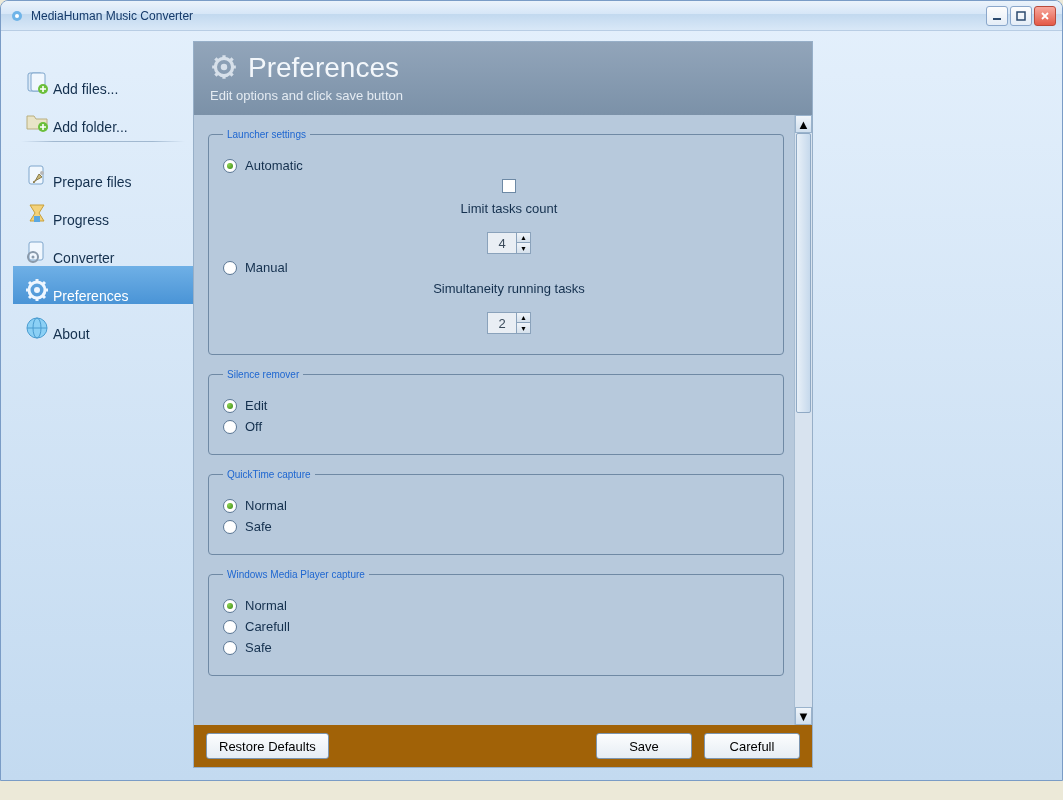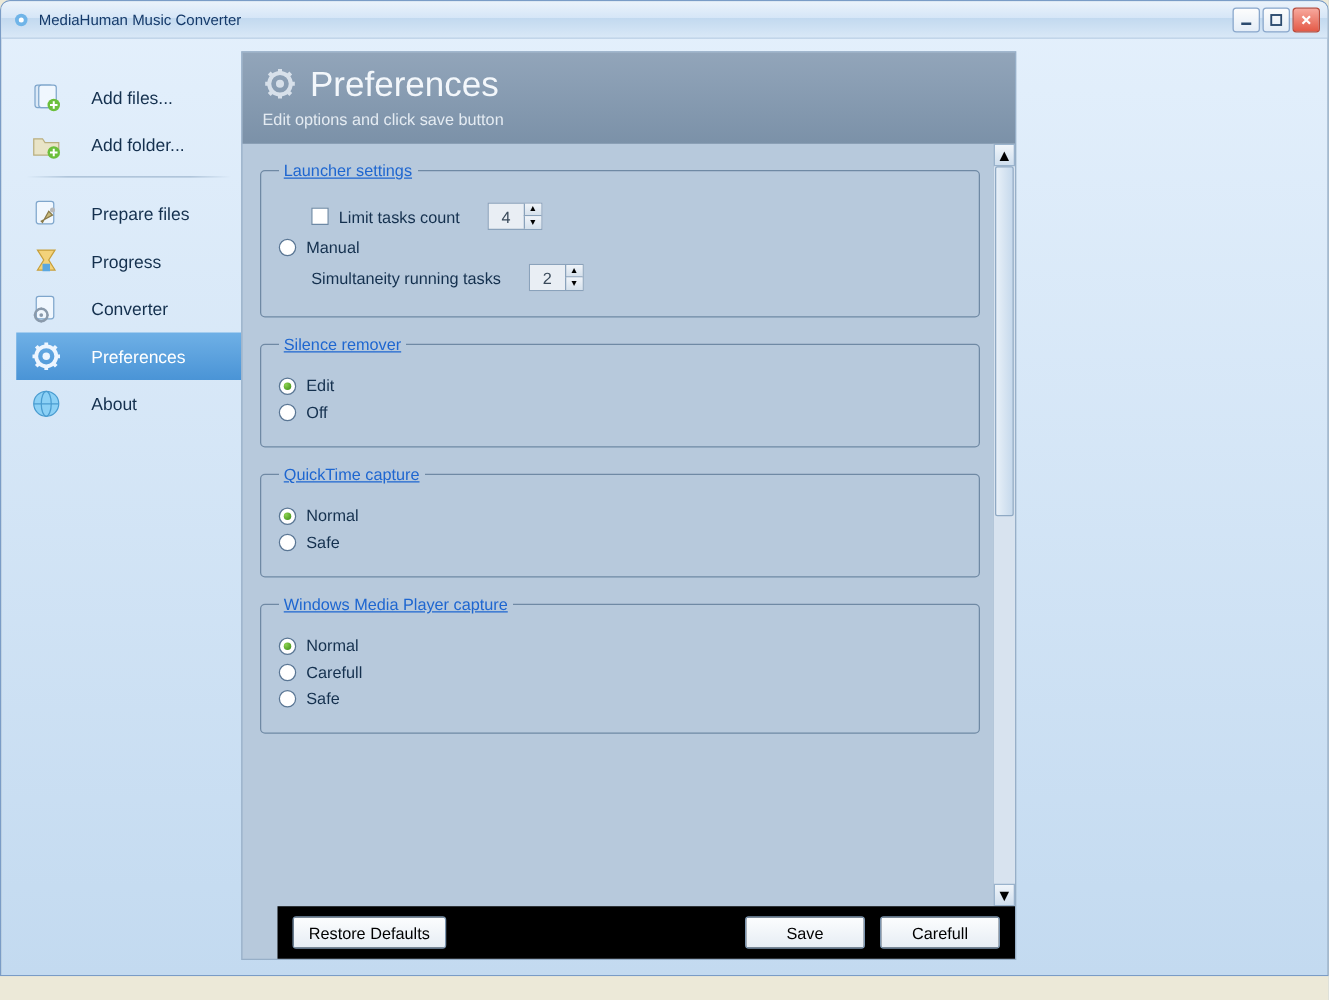--- a/index.html
+++ b/index.html
@@ -46,22 +46,22 @@
   display: flex;
   padding: 10px 12px 12px 12px;
   gap: 0;
 }
 .sidebar {
   width: 180px;
   padding-top: 18px;
 }
 .side-item {
   display: flex;
-  align-items: center;
-  gap: 22px;
+  align-items: flex-end;
+  gap: 2px;
   height: 38px;
   padding: 0 10px;
   cursor: pointer;
   color: #0b2a4a;
   font-size: 14px;
 }
 .side-item .icon {
   width: 28px; height: 28px;
   display: flex; align-items: center; justify-content: center;
 }
@@ -122,31 +122,30 @@
 }
 fieldset.group {
   border: 1px solid #6f89a4;
   border-radius: 4px;
   padding: 12px 14px 14px 14px;
   margin-bottom: 14px;
   background: transparent;
 }
 fieldset.group legend {
   color: #1e66d0;
-  font-size: 13px;
+  font-size: 10px;
   padding: 0 4px;
-  text-decoration: underline;
 }
 .opt-row {
   display: flex;
   align-items: center;
   gap: 8px;
   margin: 6px 0;
 }
-.opt-row.indent { margin-left: 26px; }
+.opt-row.indent { margin-left: 26px; flex-direction: column; }
 .radio {
   width: 14px; height: 14px;
   border: 1px solid #5a7694;
   border-radius: 50%;
   background: #fff;
   position: relative;
   cursor: pointer;
 }
 .radio.checked::after {
   content:""; position:absolute; left:3px; top:3px; width:6px; height:6px; border-radius:50%;
@@ -164,22 +163,21 @@
 }
 .spinner .spins { display:flex; flex-direction:column; }
 .spinner .spins div {
   width:14px; height:10px; border-left:1px solid #8aa2bb; background:linear-gradient(#f0f4f9,#d6e1ec);
   font-size:7px; display:flex; align-items:center; justify-content:center; cursor:pointer;
 }
 .spinner .spins div:first-child { border-bottom:1px solid #8aa2bb; }
 .button-row {
   display:flex; align-items:flex-end;
   padding: 8px 12px;
-  background: #000000;
-  margin-left: 28px;
+  background: #a16207;
 }
 .btn {
   height: 26px;
   min-width: 92px;
   padding: 0 12px;
   background: linear-gradient(to bottom,#fcfdfe,#e6edf4);
   border:1px solid #7c95af;
   border-radius:3px;
   font-family:inherit; font-size:13px;
   cursor:pointer;
@@ -314,20 +312,24 @@
           <h1>Preferences</h1>
         </div>
         <div class="sub">Edit options and click save button</div>
       </div>
 
       <div class="scroll-wrap">
         <div class="scroll-content">
 
           <fieldset class="group">
             <legend>Launcher settings</legend>
+            <div class="opt-row">
+              <span class="radio checked"></span>
+              <span class="label-text">Automatic</span>
+            </div>
             <div class="opt-row indent">
               <span class="checkbox"></span>
               <span class="label-text">Limit tasks count</span>
               <span style="width:6px"></span>
               <div class="spinner">
                 <input disabled="" value="4" style="">
                 <div class="spins">
                     <div>▲</div>
                     <div>▼</div>
                   </div>

